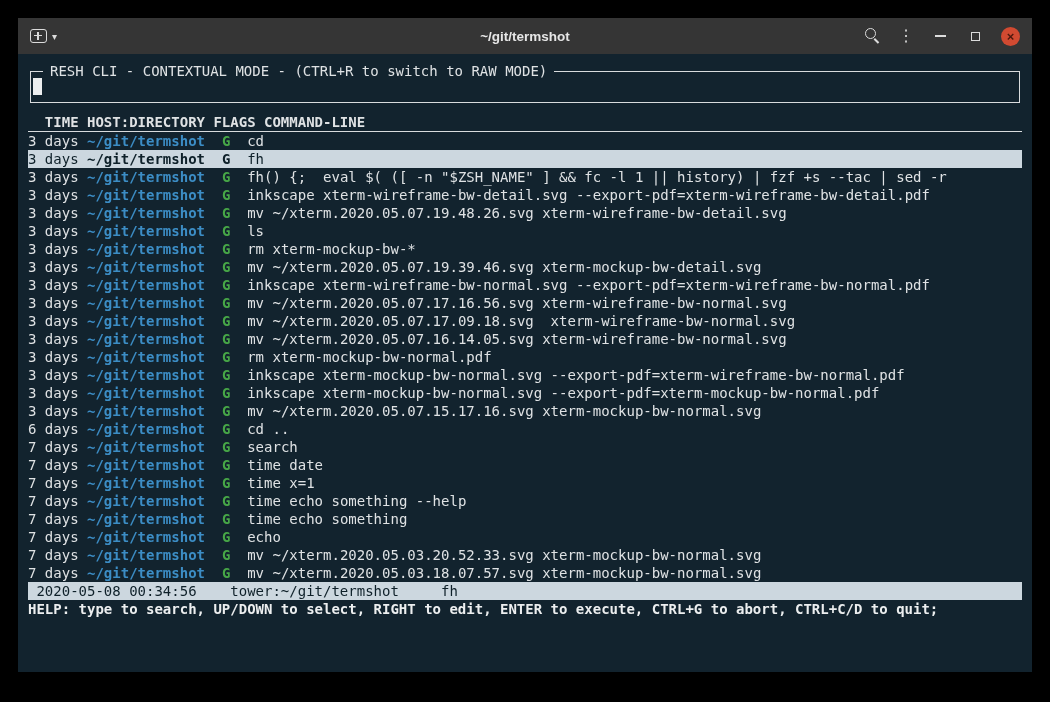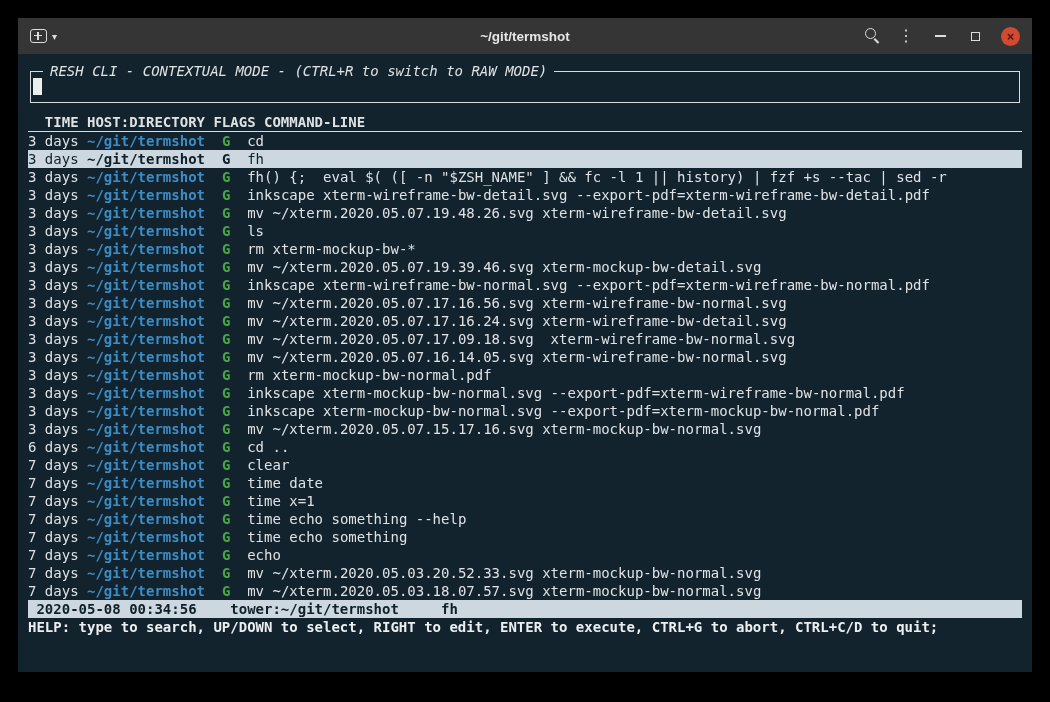--- a/index.html
+++ b/index.html
@@ -80,21 +80,20 @@
     border: 1px solid #d9dcde;
     height: 32px;
     margin: 12px 2px 10px 2px;
     position: relative;
   }
   .box-title {
     position: absolute; top: -10px; left: 12px;
     background: var(--terminal_bg, #12232e);
     padding: 0 7px;
     white-space: pre;
-    font-style: italic;
   }
   .cursor {
     position: absolute; left: 2px; top: 6px;
     width: 9px; height: 17px;
     background: #eceeef;
   }
   .thead {
     white-space: pre;
     height: 19px;
     border-bottom: 1px solid #d9dcde;
@@ -102,21 +101,21 @@
   }
   .row { white-space: pre; height: 18px; }
   .row .t { font-weight: normal; }
   .row .d { color: var(--directory_blue, #3c8dc5); font-weight: bold; }
   .row .f { color: var(--flag_green, #47a747); font-weight: bold; }
   .row.selected { background: var(--selection_bg, #ccd7df); }
   .row.selected span { color: var(--selection_fg, #0e2029); }
   .status-bar {
     background: var(--selection_bg, #ccd7df);
     color: var(--selection_fg, #0e2029);
-    font-weight: bold;
+    font-weight: normal;
     white-space: pre;
     height: 18px;
   }
   .help-line {
     white-space: pre;
     height: 18px;
     color: #eceeef;
     font-weight: bold;
   }
 </style>
@@ -162,29 +161,28 @@
           <div class="row"><span class="t">3 days</span><span class="sp"> </span><span class="d">~/git/termshot</span><span class="sp">  </span><span class="f">G</span><span class="sp">  </span><span class="c">cd</span></div>
           <div class="row selected"><span class="t">3 days</span><span class="sp"> </span><span class="d">~/git/termshot</span><span class="sp">  </span><span class="f">G</span><span class="sp">  </span><span class="c">fh</span></div>
           <div class="row"><span class="t">3 days</span><span class="sp"> </span><span class="d">~/git/termshot</span><span class="sp">  </span><span class="f">G</span><span class="sp">  </span><span class="c">fh() {;  eval $( ([ -n "$ZSH_NAME" ] &amp;&amp; fc -l 1 || history) | fzf +s --tac | sed -r</span></div>
           <div class="row"><span class="t">3 days</span><span class="sp"> </span><span class="d">~/git/termshot</span><span class="sp">  </span><span class="f">G</span><span class="sp">  </span><span class="c">inkscape xterm-wireframe-bw-detail.svg --export-pdf=xterm-wireframe-bw-detail.pdf</span></div>
           <div class="row"><span class="t">3 days</span><span class="sp"> </span><span class="d">~/git/termshot</span><span class="sp">  </span><span class="f">G</span><span class="sp">  </span><span class="c">mv ~/xterm.2020.05.07.19.48.26.svg xterm-wireframe-bw-detail.svg</span></div>
           <div class="row"><span class="t">3 days</span><span class="sp"> </span><span class="d">~/git/termshot</span><span class="sp">  </span><span class="f">G</span><span class="sp">  </span><span class="c">ls</span></div>
           <div class="row"><span class="t">3 days</span><span class="sp"> </span><span class="d">~/git/termshot</span><span class="sp">  </span><span class="f">G</span><span class="sp">  </span><span class="c">rm xterm-mockup-bw-*</span></div>
           <div class="row"><span class="t">3 days</span><span class="sp"> </span><span class="d">~/git/termshot</span><span class="sp">  </span><span class="f">G</span><span class="sp">  </span><span class="c">mv ~/xterm.2020.05.07.19.39.46.svg xterm-mockup-bw-detail.svg</span></div>
           <div class="row"><span class="t">3 days</span><span class="sp"> </span><span class="d">~/git/termshot</span><span class="sp">  </span><span class="f">G</span><span class="sp">  </span><span class="c">inkscape xterm-wireframe-bw-normal.svg --export-pdf=xterm-wireframe-bw-normal.pdf</span></div>
           <div class="row"><span class="t">3 days</span><span class="sp"> </span><span class="d">~/git/termshot</span><span class="sp">  </span><span class="f">G</span><span class="sp">  </span><span class="c">mv ~/xterm.2020.05.07.17.16.56.svg xterm-wireframe-bw-normal.svg</span></div>
-          <div class="row"><span class="t">3 days</span><span class="sp"> </span><span class="d">~/git/termshot</span><span class="sp">  </span><span class="f">G</span><span class="sp">  </span><span class="c">mv ~/xterm.2020.05.07.17.16.24.svg xterm-wireframe-bw-detail.svg</span></div>
           <div class="row"><span class="t">3 days</span><span class="sp"> </span><span class="d">~/git/termshot</span><span class="sp">  </span><span class="f">G</span><span class="sp">  </span><span class="c">mv ~/xterm.2020.05.07.17.09.18.svg  xterm-wireframe-bw-normal.svg</span></div>
           <div class="row"><span class="t">3 days</span><span class="sp"> </span><span class="d">~/git/termshot</span><span class="sp">  </span><span class="f">G</span><span class="sp">  </span><span class="c">mv ~/xterm.2020.05.07.16.14.05.svg xterm-wireframe-bw-normal.svg</span></div>
           <div class="row"><span class="t">3 days</span><span class="sp"> </span><span class="d">~/git/termshot</span><span class="sp">  </span><span class="f">G</span><span class="sp">  </span><span class="c">rm xterm-mockup-bw-normal.pdf</span></div>
           <div class="row"><span class="t">3 days</span><span class="sp"> </span><span class="d">~/git/termshot</span><span class="sp">  </span><span class="f">G</span><span class="sp">  </span><span class="c">inkscape xterm-mockup-bw-normal.svg --export-pdf=xterm-wireframe-bw-normal.pdf</span></div>
           <div class="row"><span class="t">3 days</span><span class="sp"> </span><span class="d">~/git/termshot</span><span class="sp">  </span><span class="f">G</span><span class="sp">  </span><span class="c">inkscape xterm-mockup-bw-normal.svg --export-pdf=xterm-mockup-bw-normal.pdf</span></div>
           <div class="row"><span class="t">3 days</span><span class="sp"> </span><span class="d">~/git/termshot</span><span class="sp">  </span><span class="f">G</span><span class="sp">  </span><span class="c">mv ~/xterm.2020.05.07.15.17.16.svg xterm-mockup-bw-normal.svg</span></div>
           <div class="row"><span class="t">6 days</span><span class="sp"> </span><span class="d">~/git/termshot</span><span class="sp">  </span><span class="f">G</span><span class="sp">  </span><span class="c">cd ..</span></div>
-          <div class="row"><span class="t">7 days</span><span class="sp"> </span><span class="d">~/git/termshot</span><span class="sp">  </span><span class="f">G</span><span class="sp">  </span><span class="c">clear</span></div>
+          <div class="row"><span class="t">7 days</span><span class="sp"> </span><span class="d">~/git/termshot</span><span class="sp">  </span><span class="f">G</span><span class="sp">  </span><span class="c">search</span></div>
           <div class="row"><span class="t">7 days</span><span class="sp"> </span><span class="d">~/git/termshot</span><span class="sp">  </span><span class="f">G</span><span class="sp">  </span><span class="c">time date</span></div>
           <div class="row"><span class="t">7 days</span><span class="sp"> </span><span class="d">~/git/termshot</span><span class="sp">  </span><span class="f">G</span><span class="sp">  </span><span class="c">time x=1</span></div>
           <div class="row"><span class="t">7 days</span><span class="sp"> </span><span class="d">~/git/termshot</span><span class="sp">  </span><span class="f">G</span><span class="sp">  </span><span class="c">time echo something --help</span></div>
           <div class="row"><span class="t">7 days</span><span class="sp"> </span><span class="d">~/git/termshot</span><span class="sp">  </span><span class="f">G</span><span class="sp">  </span><span class="c">time echo something</span></div>
           <div class="row"><span class="t">7 days</span><span class="sp"> </span><span class="d">~/git/termshot</span><span class="sp">  </span><span class="f">G</span><span class="sp">  </span><span class="c">echo</span></div>
           <div class="row"><span class="t">7 days</span><span class="sp"> </span><span class="d">~/git/termshot</span><span class="sp">  </span><span class="f">G</span><span class="sp">  </span><span class="c">mv ~/xterm.2020.05.03.20.52.33.svg xterm-mockup-bw-normal.svg</span></div>
           <div class="row"><span class="t">7 days</span><span class="sp"> </span><span class="d">~/git/termshot</span><span class="sp">  </span><span class="f">G</span><span class="sp">  </span><span class="c">mv ~/xterm.2020.05.03.18.07.57.svg xterm-mockup-bw-normal.svg</span></div>
         </div>
 
       <div class="status-bar"> 2020-05-08 00:34:56    tower:~/git/termshot     fh</div>

